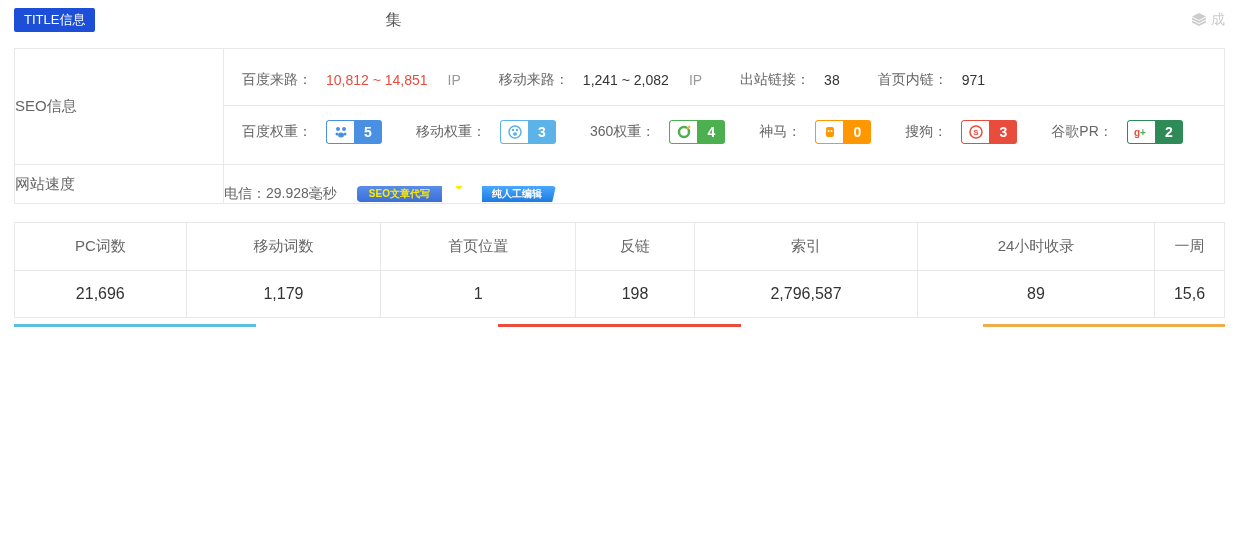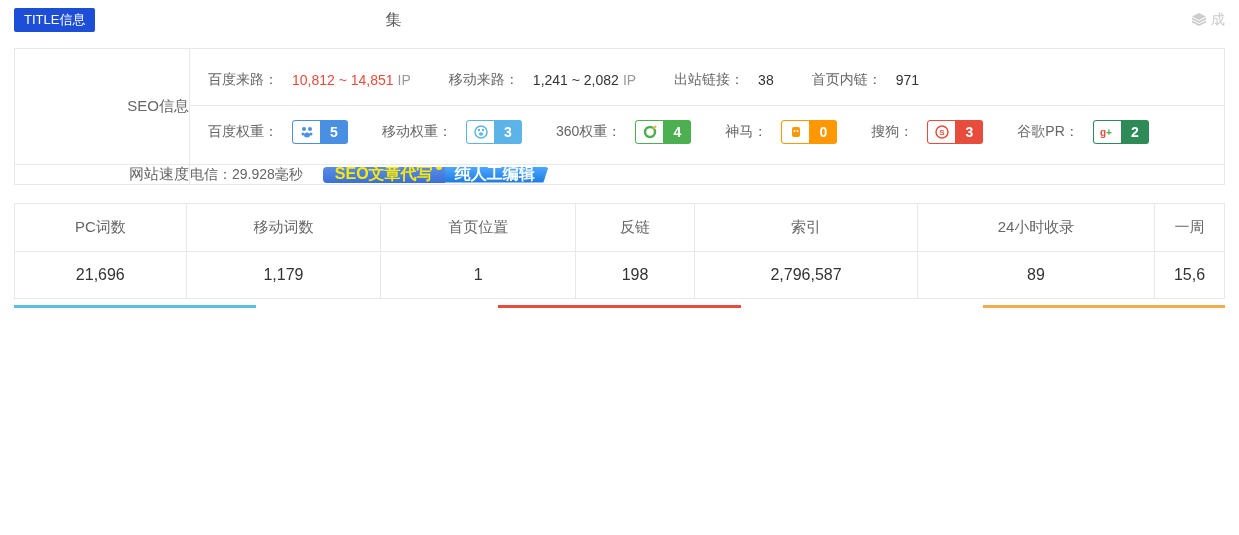--- a/index.html
+++ b/index.html
@@ -6,46 +6,46 @@
     body { font-family: "Microsoft YaHei", Arial, sans-serif; font-size: 14px; color: #333; background: #fff; width: 1239px; }
     
     .header { display: flex; align-items: center; padding: 8px 14px; }
     .title-badge { background: #1d4ed8; color: #fff; padding: 3px 10px; font-size: 13px; border-radius: 2px; margin-right: 10px; }
     .title-text { color: #555; font-size: 16px; }
     .header-right { margin-left: auto; color: #ccc; display: flex; align-items: center; gap: 4px; }
     .stack-icon { width: 16px; height: 16px; display: inline-block; }
     
     .info-table { width: 100%; border-collapse: collapse; margin: 8px 14px 0; width: calc(100% - 28px); border: 1px solid #e8e8e8; }
     .info-table td { border: 1px solid #e8e8e8; padding: 0; }
-    .label-cell { width: 175px; text-align: right; color: #666; font-size: 15px; vertical-align: middle; }
+    .label-cell { width: 209px; text-align: left; color: #666; font-size: 15px; vertical-align: middle; }
     .content-cell { padding: 14px 18px; }
     
     .seo-row1, .seo-row2 { display: flex; align-items: center; gap: 14px; flex-wrap: wrap; }
     .seo-inner-top { border-bottom: 1px solid #e8e8e8; padding: 16px 18px; }
     .seo-inner-bottom { padding: 14px 18px; }
     
     .metric-label { color: #666; }
     .metric-label::after { content: "："; }
     .red-text { color: #e74c3c; }
-    .ip-unit { color: #999; margin-left: 4px; }
+    .ip-unit { color: #999; margin-left: 20px; }
     
     .weight-badge { display: inline-flex; align-items: center; height: 24px; border-radius: 3px; overflow: hidden; vertical-align: middle; }
     .weight-icon { width: 28px; height: 24px; display: flex; align-items: center; justify-content: center; border: 1px solid; border-right: none; border-radius: 3px 0 0 3px; }
     .weight-num { width: 28px; height: 24px; display: flex; align-items: center; justify-content: center; color: #fff; font-weight: bold; font-size: 14px; }
     .wb-blue .weight-icon { border-color: #4a90e2; background:#fff; } .wb-blue .weight-num { background: #4a90e2; }
     .wb-lblue .weight-icon { border-color: #5bb3e8; background:#fff;} .wb-lblue .weight-num { background: #5bb3e8; }
     .wb-green .weight-icon { border-color: #4caf50; background:#fff;} .wb-green .weight-num { background: #4caf50; }
     .wb-orange .weight-icon { border-color: #ff9800;background:#fff; } .wb-orange .weight-num { background: #ff9800; }
     .wb-red .weight-icon { border-color: #e74c3c; background:#fff;} .wb-red .weight-num { background: #e74c3c; }
     .wb-dgreen .weight-icon { border-color: #2e8b57;background:#fff; } .wb-dgreen .weight-num { background: #2e8b57; }
     
     .blur-bar { background: linear-gradient(90deg,#f0f0f0,#e0eaf5,#f0f0f0,#e8e8e8,#f5f5f5,#e0e0e0,#f0f0f0); height: 22px; border-radius: 2px; filter: blur(2px); opacity:0.7; }
     
-    .speed-row { display: flex; align-items: center; gap: 20px; }
-    .promo-badge { display: inline-flex; align-items: center; height: 16px; border-radius: 4px; overflow: hidden; font-size: 16px; font-weight: bold; position: relative; }
+    .speed-row { display: flex; align-items: center; gap: 20px; margin-top: 20px; }
+    .promo-badge { display: inline-flex; align-items: center; height: 16px; border-radius: 4px; overflow: hidden; font-size: 10px; font-weight: bold; position: relative; gap: 40px; }
     .promo-left { background: linear-gradient(180deg,#5a8de8,#3a6fd8); color: #ffea00; padding: 0 12px; height:100%; display:flex; align-items:center; }
     .promo-right { background: linear-gradient(180deg,#4aa8ff,#1e7ae0); color: #fff; padding: 0 14px 0 10px; height:100%; display:flex; align-items:center; clip-path: polygon(0 0,100% 0,95% 100%,0 100%); }
     .promo-dot { position: absolute; top:-3px; left: 50%; width: 6px; height: 6px; background: #ffea00; border-radius: 50%; }
     
     .stats-table { width: calc(100% - 28px); margin: 18px 14px 0; border-collapse: collapse; }
     .stats-table th, .stats-table td { border: 1px solid #e8e8e8; text-align: center; padding: 14px 8px; }
     .stats-table th { font-weight: normal; color: #666; font-size: 15px; margin-top: 20px; }
     .stats-table td { font-size: 16px; color: #333; }
     
     .bottom-bars { display: flex; gap: 0; margin: 6px 14px 0; width: calc(100% - 28px); height: 3px; }

